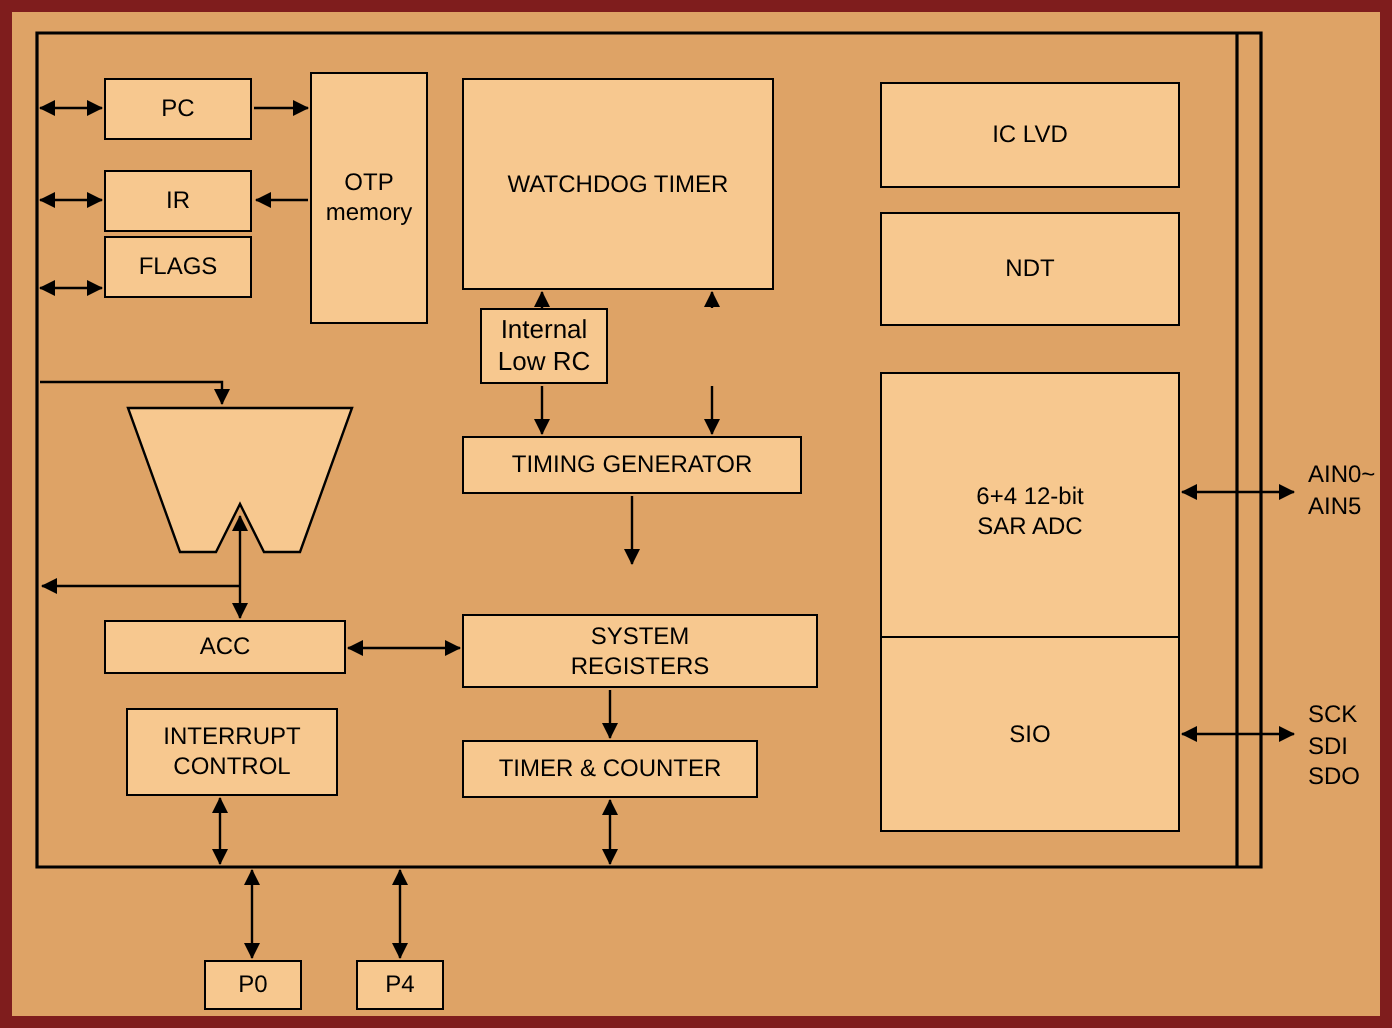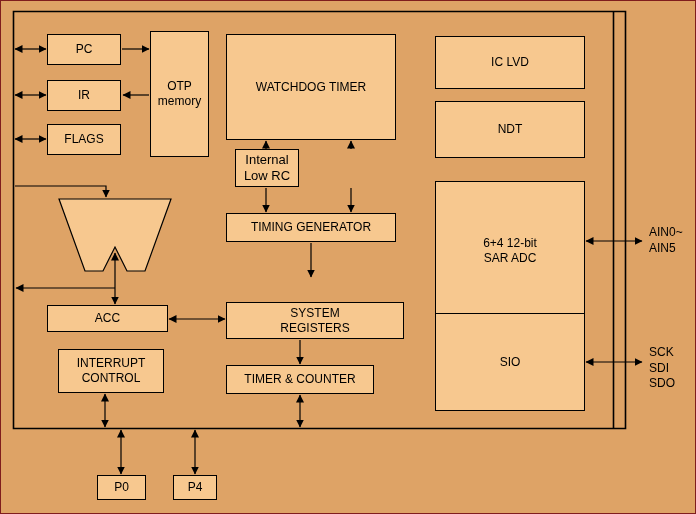--- a/index.html
+++ b/index.html
@@ -1,21 +1,21 @@
 <!DOCTYPE html>
 <html style="--bg: #DEA366; --box: #F7C88F;"><head>
 <meta charset="utf-8">
 <style>
   * { margin:0; padding:0; box-sizing:border-box; }
   html,body { background:#c8c8c8; }
   body { font-family:"Liberation Sans", sans-serif; }
   .canvas {
     position:relative; width:696px; height:514px;
     background:var(--bg,#DEA366);
-    border:1px solid #7f1d1d;
+    border:6px solid #7f1d1d;
     overflow:hidden;
   }
   .box {
     position:absolute;
     background:var(--box,#F7C88F);
     border:1px solid #000;
     color:#000;
     display:flex; align-items:center; justify-content:center;
     text-align:center; white-space:pre-line;
     font-size:12px; line-height:1.25;
@@ -31,24 +31,24 @@
   .wire { stroke:#000; stroke-width:1.2; fill:none; }
   .frame { stroke:#000; stroke-width:1.6; fill:none; }
 </style>
 </head>
 <body>
 
 <div class="canvas">
 
   <div class="box" style="left:46px;top:33px;width:74px;height:31px">PC</div>
   <div class="box" style="left:46px;top:79px;width:74px;height:31px">IR</div>
-  <div class="box" style="left:46px;top:123px;width:74px;height:31px">FLAGS</div>
+  <div class="box" style="left:46px;top:112px;width:74px;height:31px">FLAGS</div>
   <div class="box" style="left:149px;top:30px;width:59px;height:126px">OTP
 memory</div>
-  <div class="box" style="left:225px;top:33px;width:170px;height:106px">WATCHDOG TIMER</div>
+  <div class="box" style="left:225px;top:33px;width:156px;height:106px">WATCHDOG TIMER</div>
   <div class="box small" style="left:234px;top:148px;width:64px;height:38px">Internal
 Low RC</div>
   <div class="box" style="left:225px;top:212px;width:170px;height:29px">TIMING GENERATOR</div>
   <div class="box" style="left:225px;top:301px;width:178px;height:37px">SYSTEM
 REGISTERS</div>
   <div class="box" style="left:225px;top:364px;width:148px;height:29px">TIMER &amp; COUNTER</div>
   <div class="box" style="left:46px;top:304px;width:121px;height:27px">ACC</div>
   <div class="box" style="left:57px;top:348px;width:106px;height:44px">INTERRUPT
 CONTROL</div>
   <div class="box" style="left:434px;top:35px;width:150px;height:53px">IC LVD</div>

